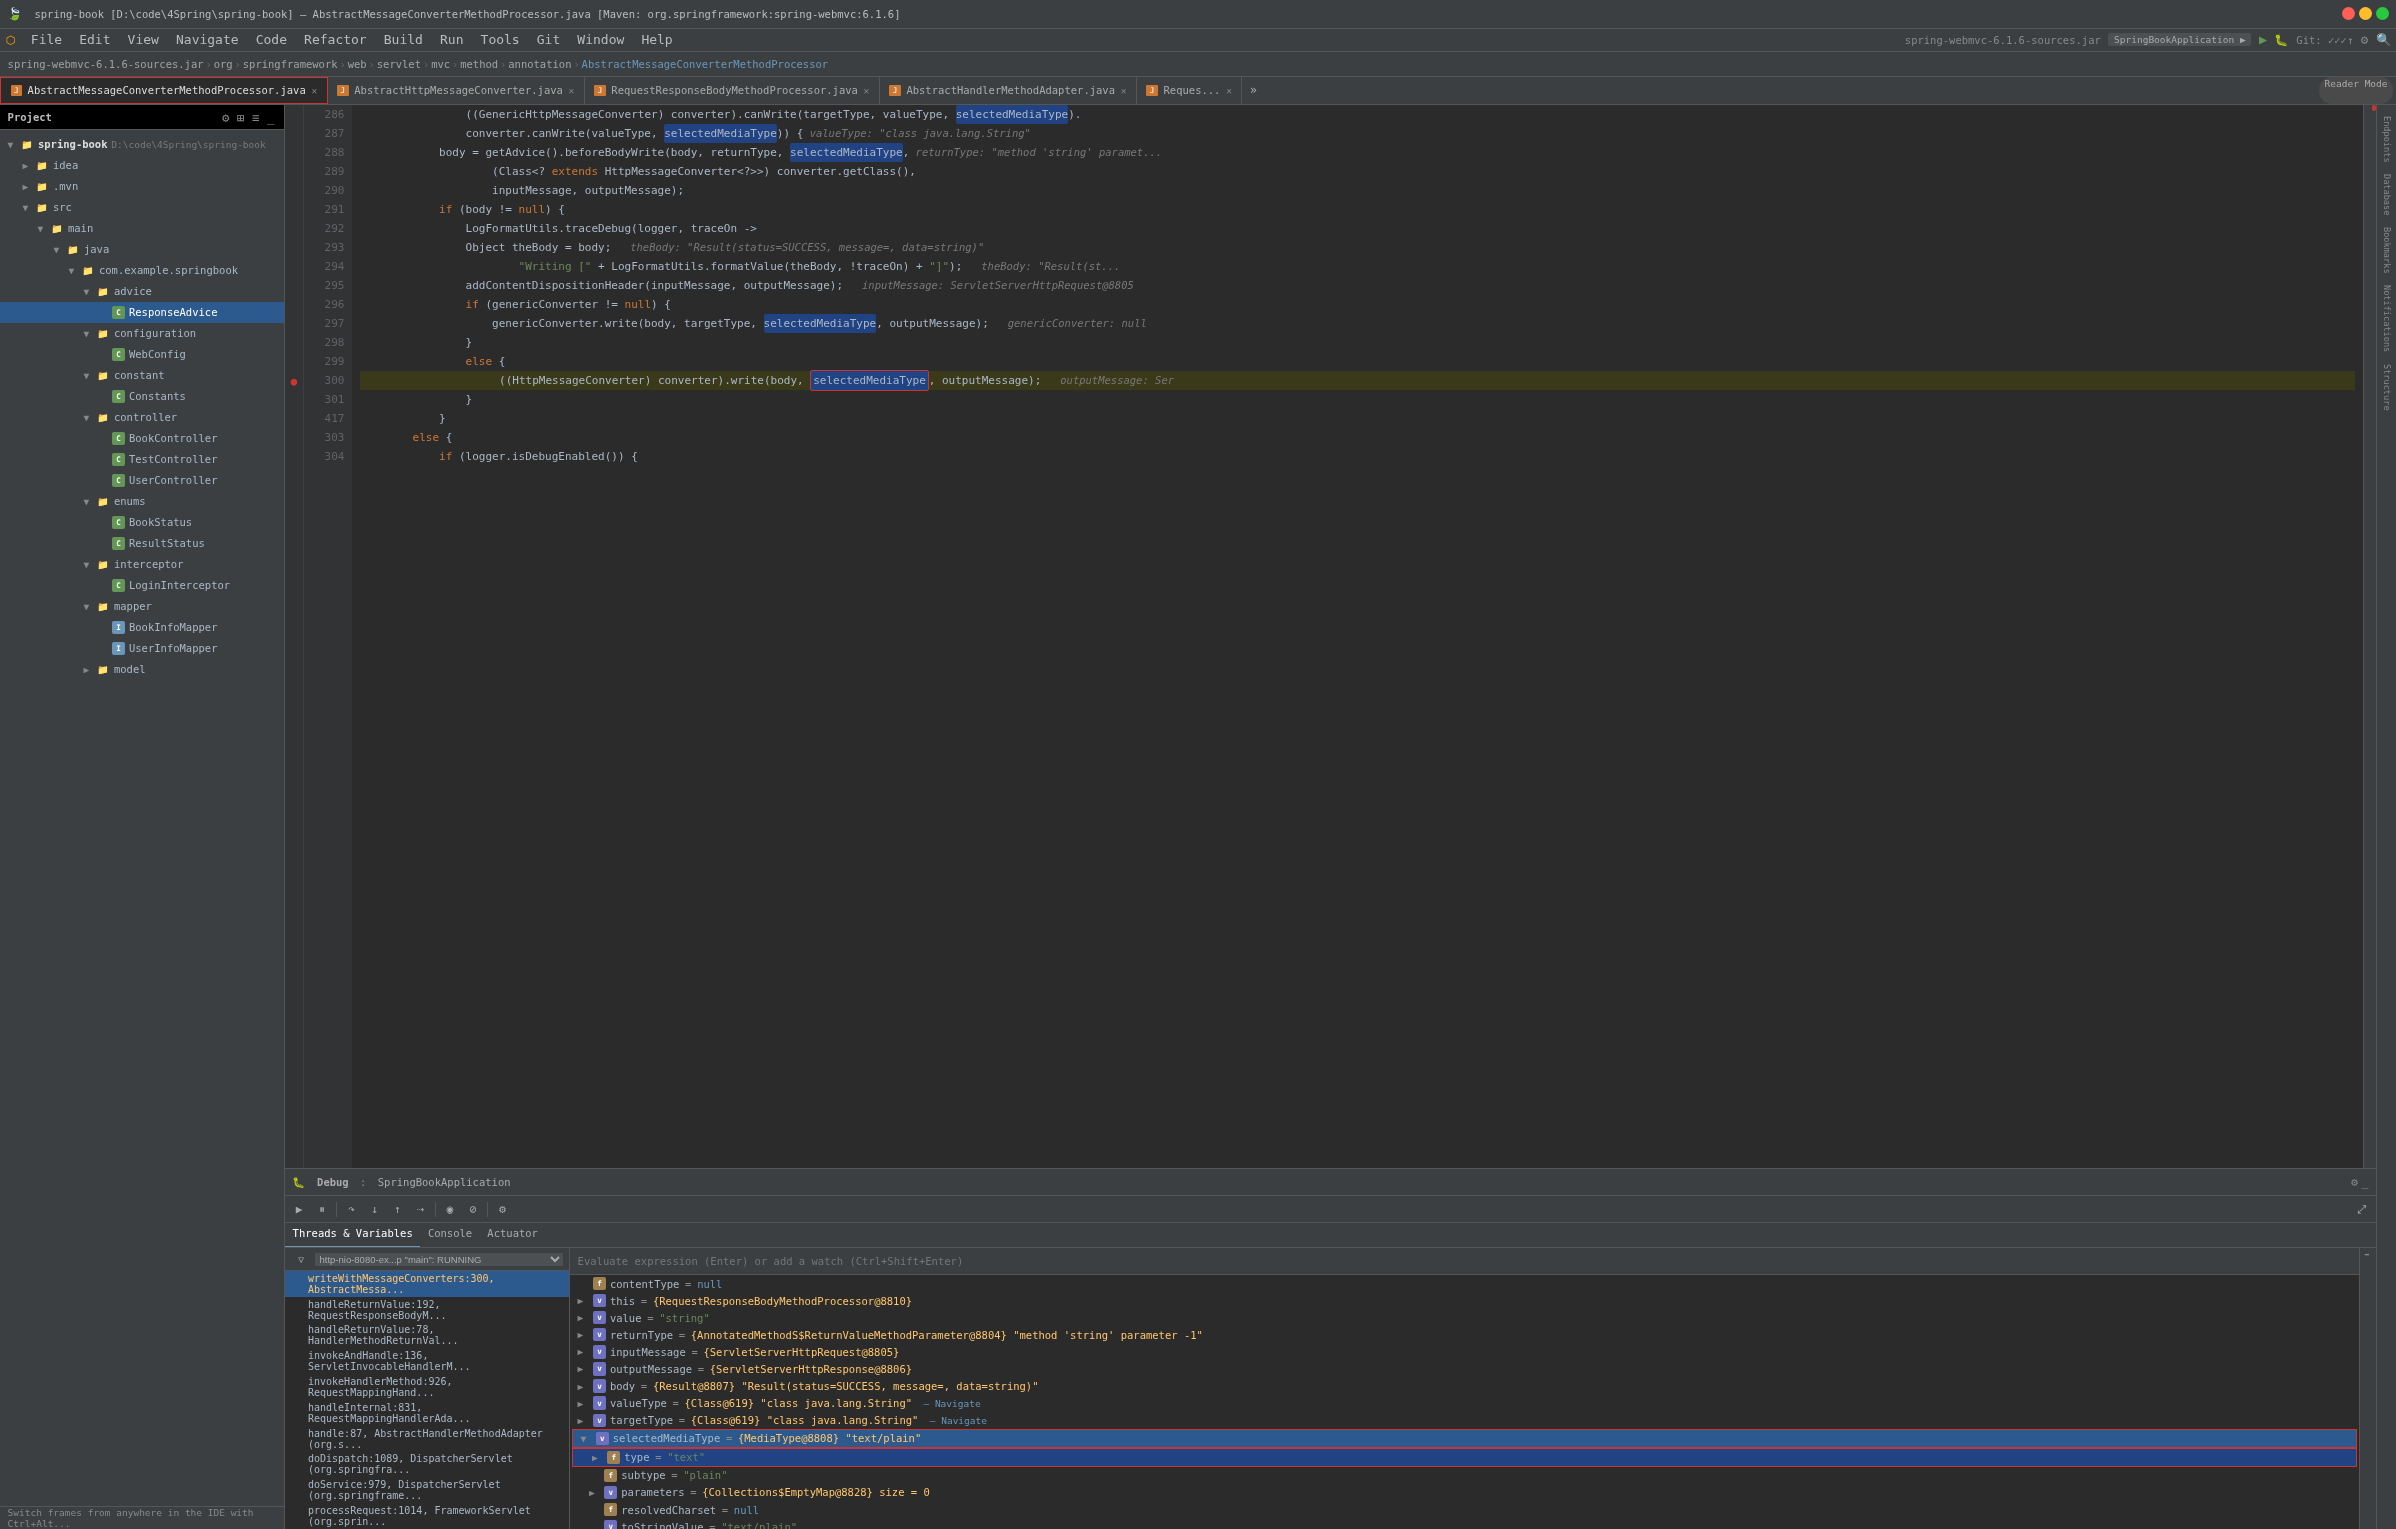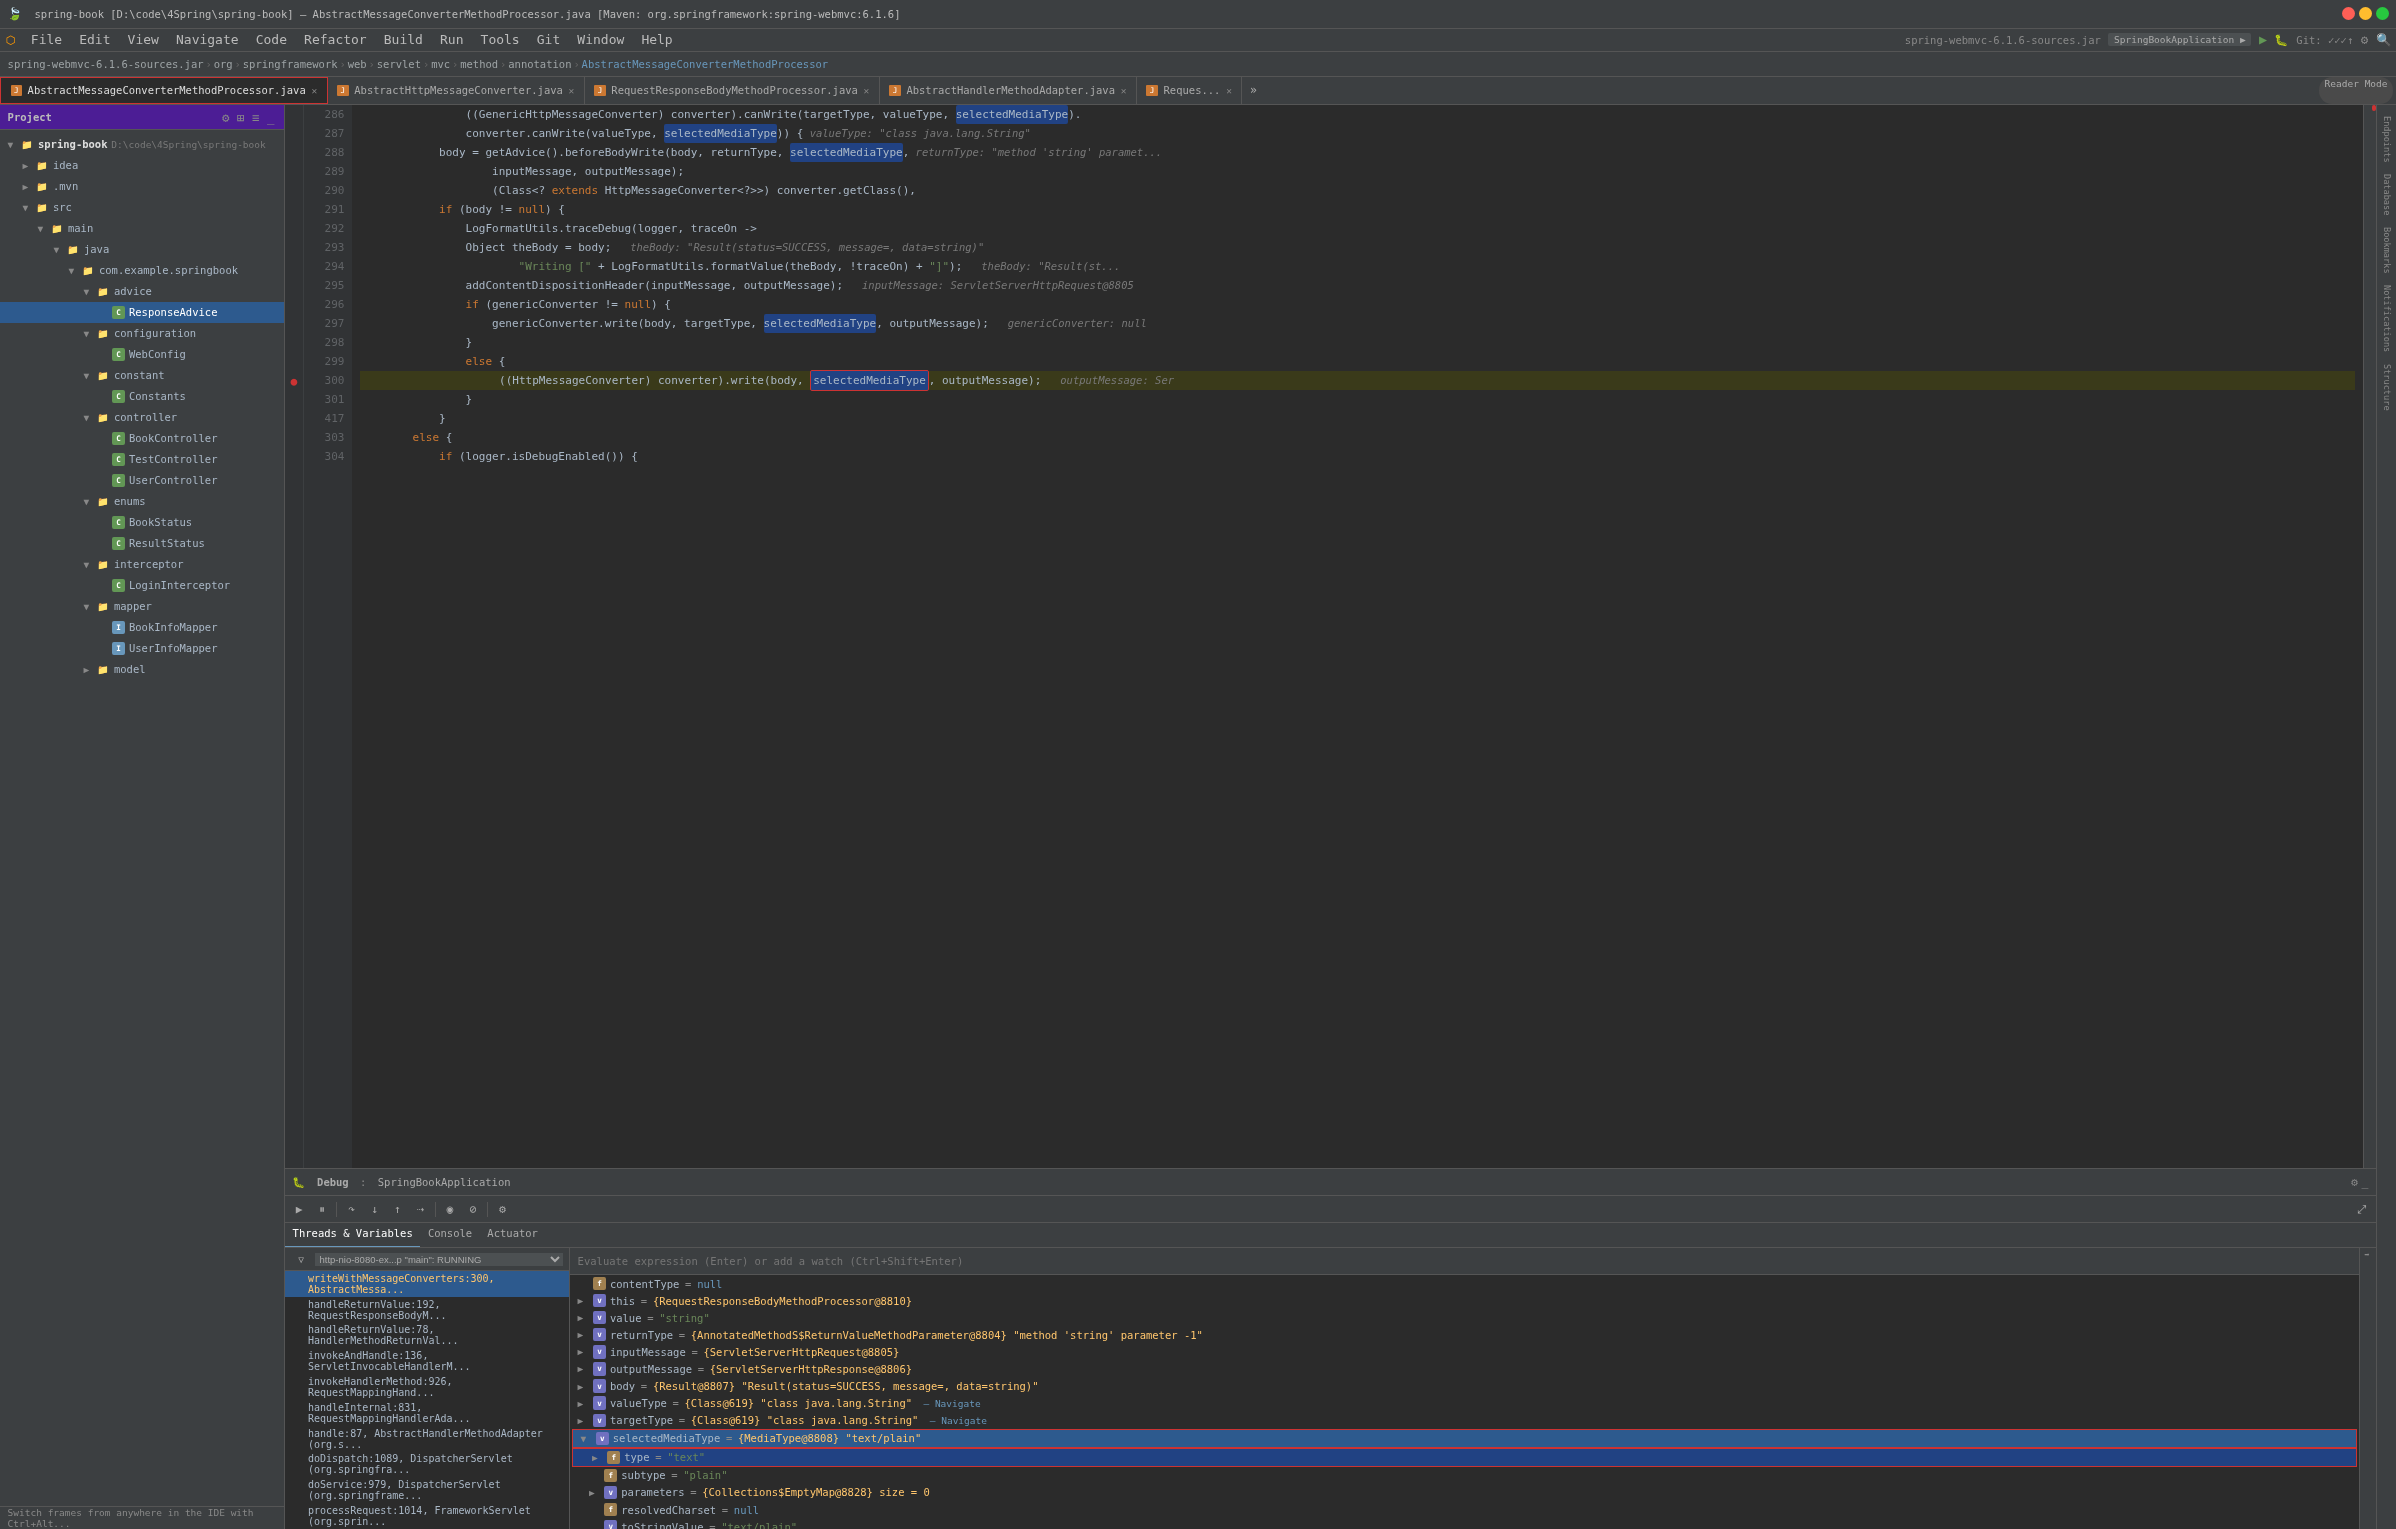--- a/index.html
+++ b/index.html
@@ -132,21 +132,21 @@
     .left-panel {
       width: 285px;
       background: #3c3f41;
       border-right: 1px solid #555;
       display: flex;
       flex-direction: column;
       overflow: hidden;
       flex-shrink: 0;
     }
     .panel-header {
-      background: #4c1d95;
+      background: #000000;
       padding: 3.8px 7.6px;
       font-size: 10.5px;
       color: #bbb;
       border-bottom: 1px solid #555;
       display: flex;
       align-items: center;
       justify-content: space-between;
       height: 25px;
     }
     .panel-header-title {
@@ -711,24 +711,24 @@
           </div>
           <div class="code-line">
             <span style="color:#a9b7c6;">                converter.canWrite(valueType, </span><span style="background:#214283; color:#a9b7c6; border-radius:1.9px;">selectedMediaType</span><span style="color:#a9b7c6;">)) {</span>
             <span class="inline-hint"> valueType: "class java.lang.String"</span>
           </div>
           <div class="code-line">
             <span style="color:#a9b7c6;">            body = getAdvice().beforeBodyWrite(body, returnType, </span><span style="background:#214283; color:#a9b7c6; border-radius:1.9px;">selectedMediaType</span><span style="color:#a9b7c6;">,</span>
             <span class="inline-hint"> returnType: "method 'string' paramet...</span>
           </div>
           <div class="code-line">
+            <span style="color:#a9b7c6;">                    (Class&lt;? </span><span class="kw">extends</span><span style="color:#a9b7c6;"> HttpMessageConverter&lt;?&gt;&gt;) converter.getClass(),</span>
+          </div>
+          <div class="code-line">
             <span style="color:#a9b7c6;">                    inputMessage, outputMessage);</span>
-          </div>
-          <div class="code-line">
-            <span style="color:#a9b7c6;">                    (Class&lt;? </span><span class="kw">extends</span><span style="color:#a9b7c6;"> HttpMessageConverter&lt;?&gt;&gt;) converter.getClass(),</span>
           </div>
           <div class="code-line">
             <span style="color:#a9b7c6;">            </span><span class="kw">if</span><span style="color:#a9b7c6;"> (body != </span><span class="kw">null</span><span style="color:#a9b7c6;">) {</span>
           </div>
           <div class="code-line">
             <span style="color:#a9b7c6;">                LogFormatUtils.traceDebug(logger, traceOn -&gt;</span>
           </div>
           <div class="code-line">
             <span style="color:#a9b7c6;">                Object theBody = body;</span>
             <span class="inline-hint">   theBody: "Result(status=SUCCESS, message=, data=string)"</span>

